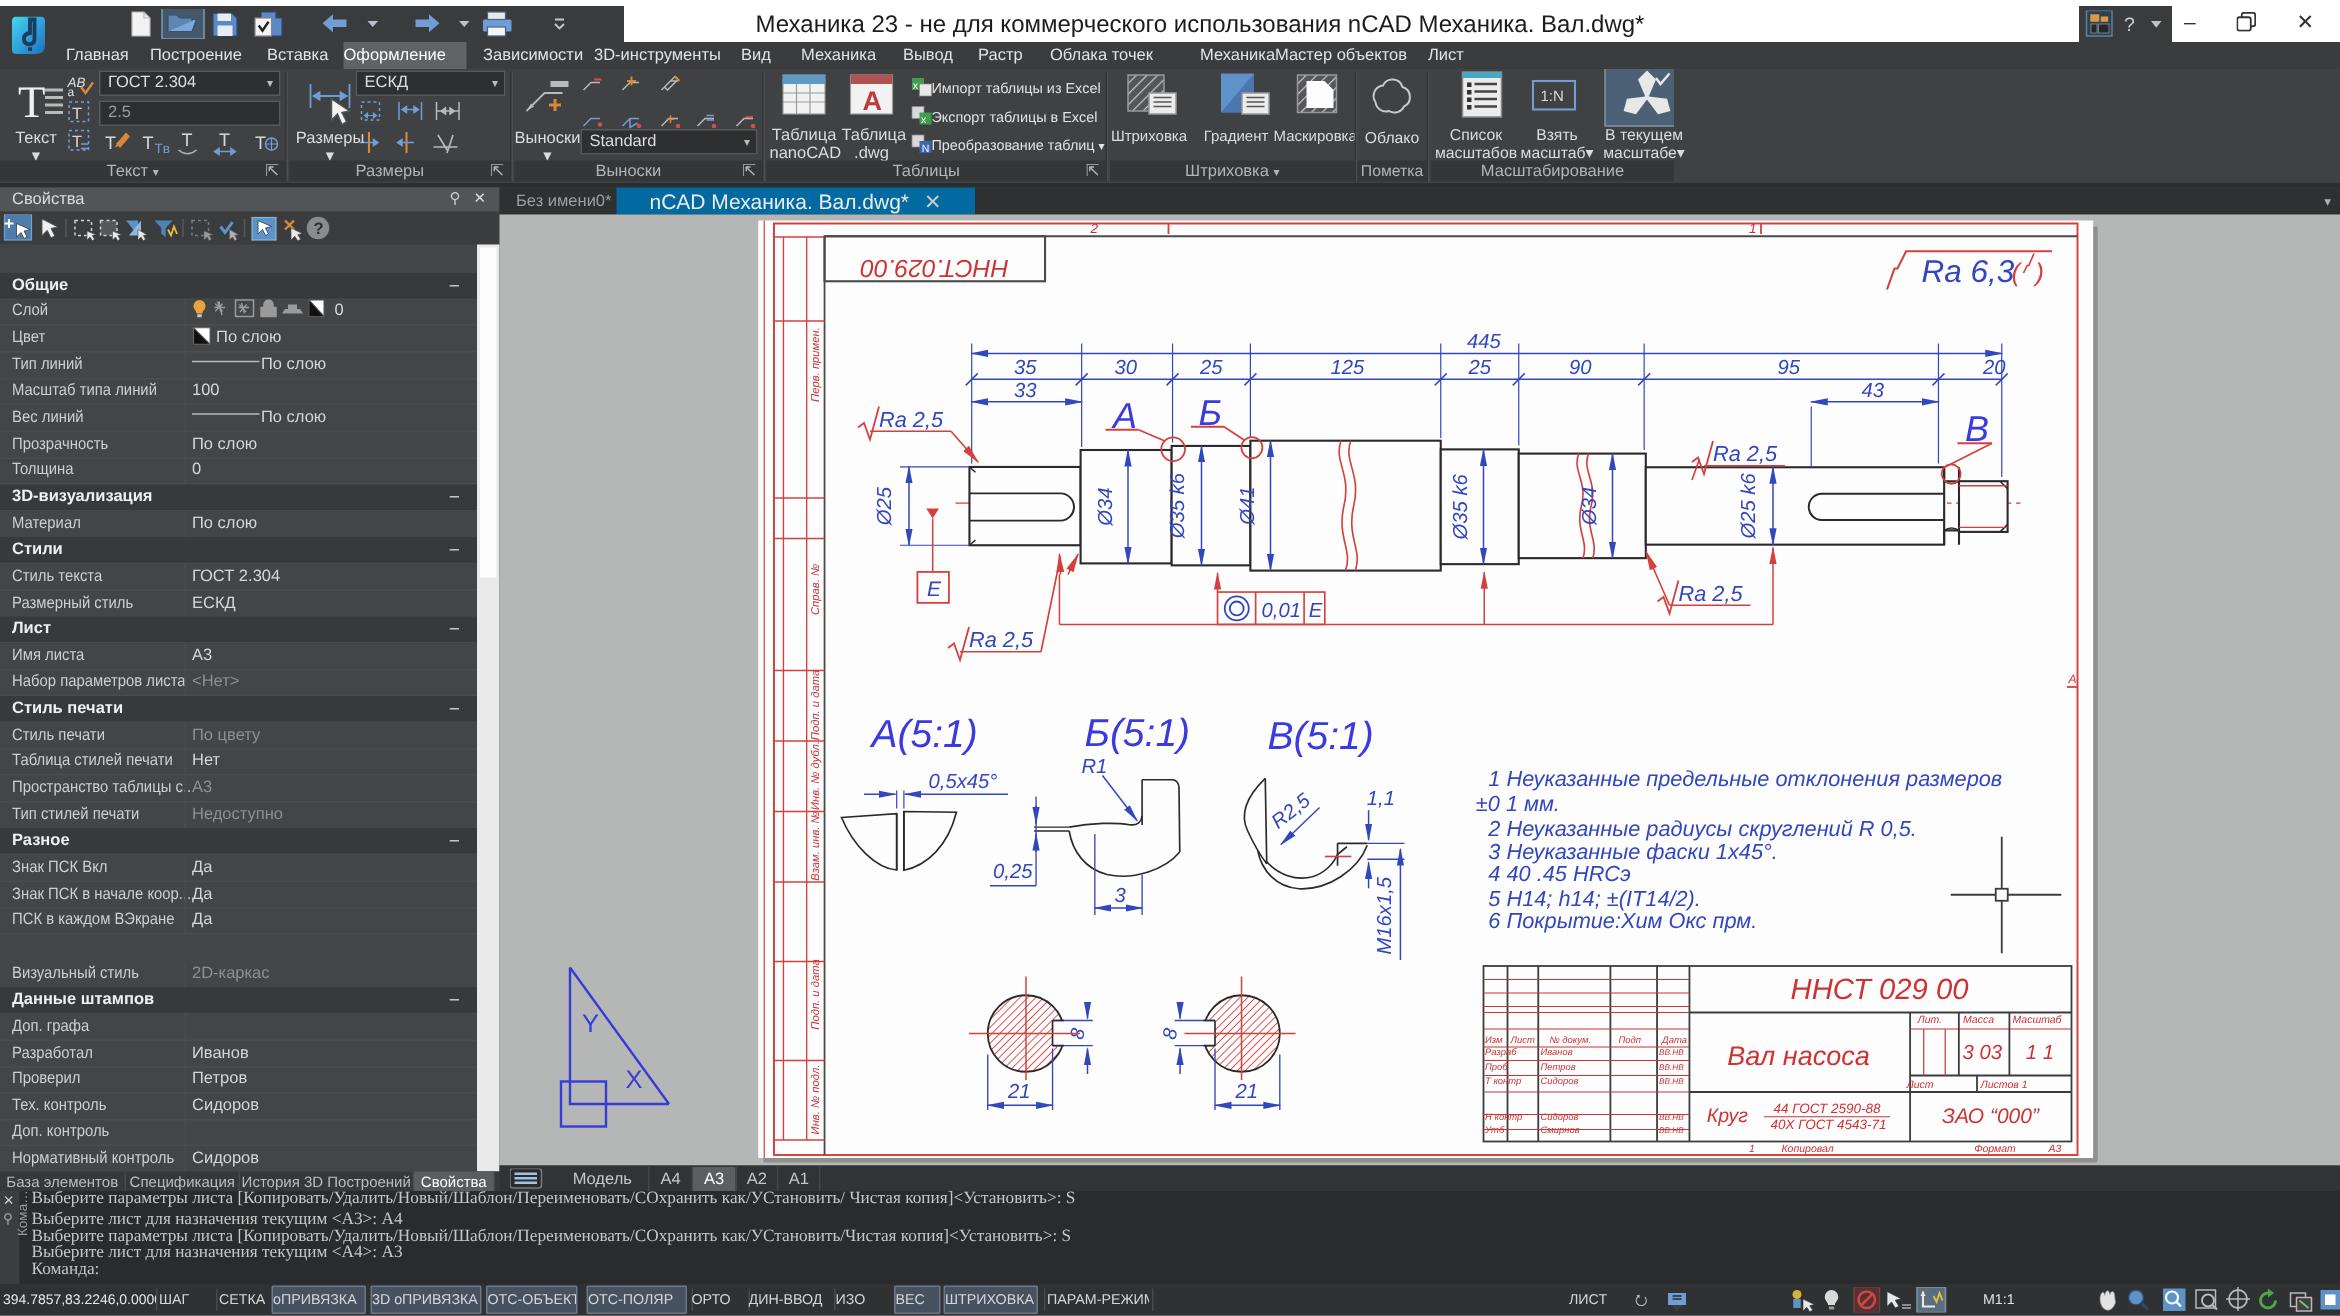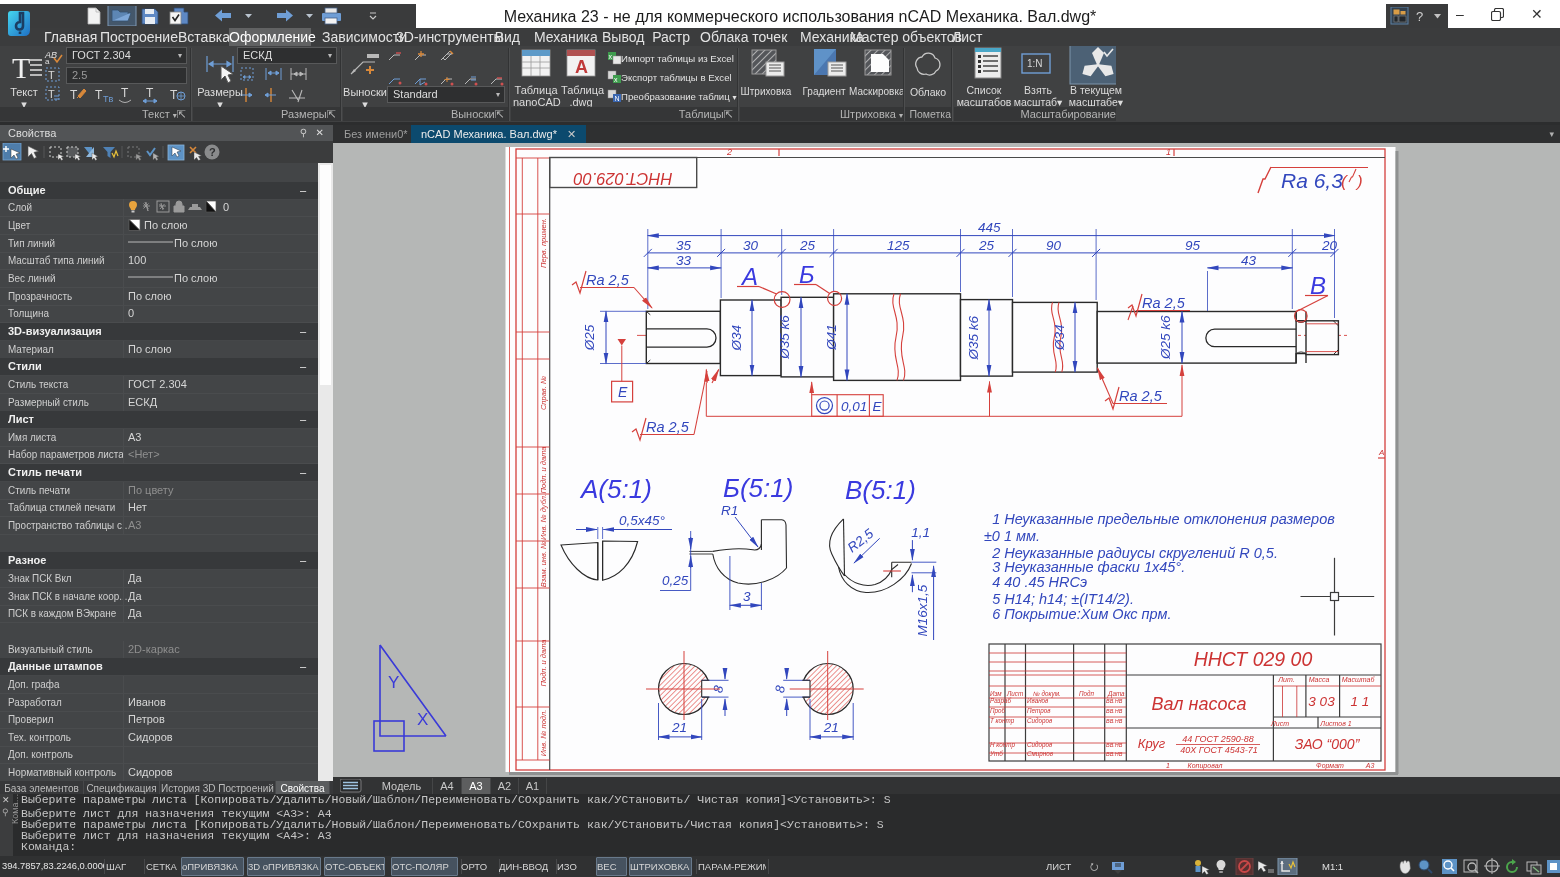--- a/index.html
+++ b/index.html
@@ -6,25 +6,25 @@
 .abs{position:absolute}
 
 #titlebar{left:0;top:0;width:1560px;height:28px;background:#fff}
 #title-text{left:40px;top:8px;width:1520px;text-align:center;color:#1c1c1c;font-size:16px}
 #qat{left:0;top:4px;width:416px;height:24px;background:#3a3b3c}
 #logo{left:8px;top:11px;width:22px;height:25px;z-index:5}
 #helpbox{left:1386px;top:4px;width:62px;height:24px;background:#3a3b3c;color:#ccc}
 .wbtn{top:6px;color:#333;font-size:14px}
 
 #menubar{left:0;top:28px;width:1560px;height:18px;background:#3b3c3d}
-.mtab{position:absolute;top:0;height:18px;line-height:18px;color:#e3e3e3;font-size:14px;text-align:right;white-space:nowrap}
+.mtab{position:absolute;top:0;height:18px;line-height:18px;color:#e3e3e3;font-size:11px;text-align:left;white-space:nowrap}
 
 #ribbon{left:0;top:46px;width:1560px;height:76px;background:#404142}
 .rgroup{position:absolute;top:0;height:76px}
-.rlabel{position:absolute;bottom:1px;left:0;right:0;height:14px;background:#353637;color:#b4b4b4;font-size:11px;text-align:right;line-height:14px}
+.rlabel{position:absolute;bottom:1px;left:0;right:0;height:14px;background:#353637;color:#b4b4b4;font-size:11px;text-align:center;line-height:14px}
 .rsep{position:absolute;top:2px;width:2px;height:73px;background:#323334;border-right:1px solid #4d4e4f}
 .combo{position:absolute;background:#2e2f30;border:1px solid #58595a;color:#ddd;font-size:11px;line-height:15px;padding-left:5px}
 .combo .ar{position:absolute;right:4px;top:0;color:#bbb;font-size:8px}
 .ribtn-lbl{position:absolute;color:#dcdcdc;font-size:11px;text-align:center;line-height:12px}
 #ribbon-bottom{left:0;top:122px;width:1560px;height:3px;background:#2c2d2e}
 
 #panel{left:0;top:125px;width:333px;height:671px;background:#434547}
 #panel-head{left:0;top:0;width:333px;height:16px;background:#525456;color:#ddd;font-size:11px;line-height:16px;padding-left:8px}
 #panel-tools{left:0;top:16px;width:333px;height:22px;background:#3b3c3d}
 .prow{position:absolute;left:0;width:318px;height:18px;border-bottom:1px solid #4a4c4e;color:#cfcfcf;font-size:11px;line-height:17px}
@@ -38,21 +38,21 @@
 #pscroll{left:318px;top:38px;width:15px;height:618px;background:#e9e9e9}
 #ptabs{left:0;top:656px;width:333px;height:15px;background:#37383a}
 .ptab{position:absolute;top:0;height:15px;line-height:15px;color:#bcbcbc;font-size:10px;text-align:center;border-right:1px solid #47484a}
 
 #doctabs{left:333px;top:125px;width:1227px;height:18px;background:#2f3031}
 #canvas{left:333px;top:143px;width:1227px;height:634px;background:#b5b7b6}
 #sheettabs{left:333px;top:777px;width:1227px;height:17px;background:#323334}
 .stab{position:absolute;top:1px;height:16px;line-height:16px;color:#c8c8c8;font-size:11px;text-align:center;border-right:1px solid #454647}
 
 #cmd{left:0;top:794px;width:1560px;height:62px;background:#2a2b2c;overflow:hidden}
-#cmd .line{position:absolute;left:21px;color:#c6c6c6;font-family:Liberation Mono, monospace;font-size:11.5px;white-space:pre}
+#cmd .line{position:absolute;left:21px;color:#c6c6c6;font-family:Liberation Serif, serif;font-size:11.5px;white-space:pre}
 #cmdstrip{left:0;top:794px;width:13px;height:62px;background:#3c3d3e;color:#aaa}
 
 #status{left:0;top:856px;width:1560px;height:21px;background:#303132;color:#d6d6d6;font-size:9.5px}
 .sitem{position:absolute;top:0;height:21px;line-height:21px;text-align:left;white-space:nowrap;overflow:hidden}
 .sbtn-on{background:#46525f;border:1px solid #68798b;border-radius:1px;height:19px;top:1px;line-height:17px}
 .ssep{position:absolute;top:3px;width:1px;height:15px;background:#47484a}
 </style></head>
 <body>
 
 <div class="abs" id="titlebar"></div>
@@ -461,20 +461,25 @@
 <div class="prow" style="top:374.3px">
       <span class="lab">Таблица стилей печати</span>
       <span class="vline"></span>
       <span class="val">Нет</span>
     </div>
 <div class="prow" style="top:392.0px">
       <span class="lab">Пространство таблицы с...</span>
       <span class="vline"></span>
       <span class="val gray">А3</span>
     </div>
+<div class="prow" style="top:409.6px">
+      <span class="lab">Тип стилей печати</span>
+      <span class="vline"></span>
+      <span class="val gray">Недоступно</span>
+    </div>
 <div class="psec" style="top:427.3px">
       <span class="lab">Разное</span>
       <span class="minus">–</span>
     </div>
 <div class="prow" style="top:444.9px">
       <span class="lab">Знак ПСК Вкл</span>
       <span class="vline"></span>
       <span class="val">Да</span>
     </div>
 <div class="prow" style="top:462.6px">
@@ -532,21 +537,21 @@
  <div class="abs" id="ptabs">
   <div class="ptab" style="left:0;width:84px">База элементов</div>
   <div class="ptab" style="left:84px;width:76px">Спецификация</div>
   <div class="ptab" style="left:160px;width:116px">История 3D Построений</div>
   <div class="ptab" style="left:276px;width:54px;background:#5a5c5e;color:#fff">Свойства</div>
  </div>
 </div>
 
 <div class="abs" id="doctabs">
   <div style="position:absolute;left:11px;top:0;height:18px;line-height:18px;color:#9e9e9e;font-size:11px">Без имени0*</div>
-  <div style="position:absolute;left:78px;top:0;height:18px;line-height:18px;background:#0c4a6e;color:#ececec;font-size:11px;padding:0 10px">nCAD Механика. Вал.dwg*<span style="margin-left:10px;color:#c8c8c8">✕</span></div>
+  <div style="position:absolute;left:78px;top:0;height:18px;line-height:18px;background:#0369a1;color:#ececec;font-size:14px;padding:0 22px">nCAD Механика. Вал.dwg*<span style="margin-left:10px;color:#c8c8c8">✕</span></div>
   <div style="position:absolute;right:6px;top:4px;color:#b0b0b0;font-size:9px">▾</div>
 </div>
 <div class="abs" id="canvas">
 <svg class="abs" style="left:0;top:0" width="1227" height="634" viewBox="0 0 1227 634">
 <defs>
         <marker id="ab" markerWidth="12" markerHeight="6" refX="11" refY="3" orient="auto">
           <path d="M0,0.6 L12,3 L0,5.4 z" fill="#3247bd"></path>
         </marker>
         <marker id="abr" markerWidth="12" markerHeight="6" refX="1" refY="3" orient="auto">
           <path d="M12,0.6 L0,3 L12,5.4 z" fill="#3247bd"></path>

